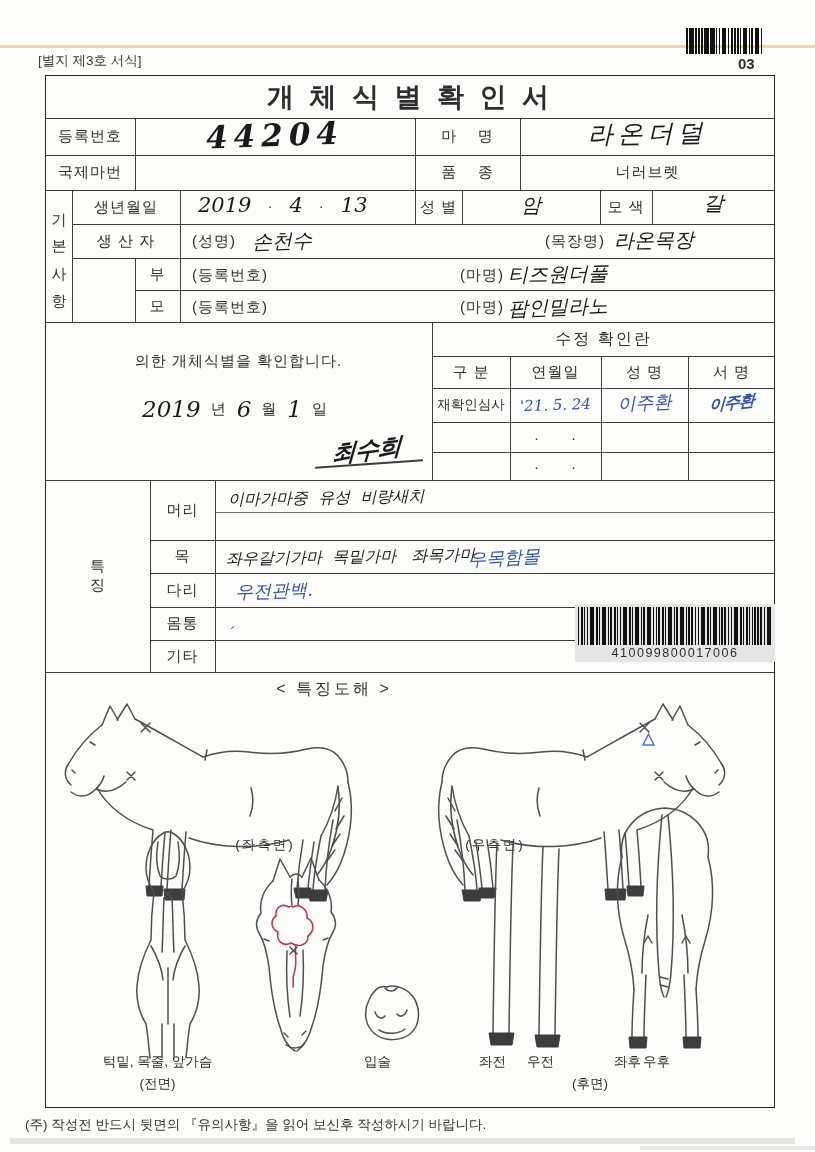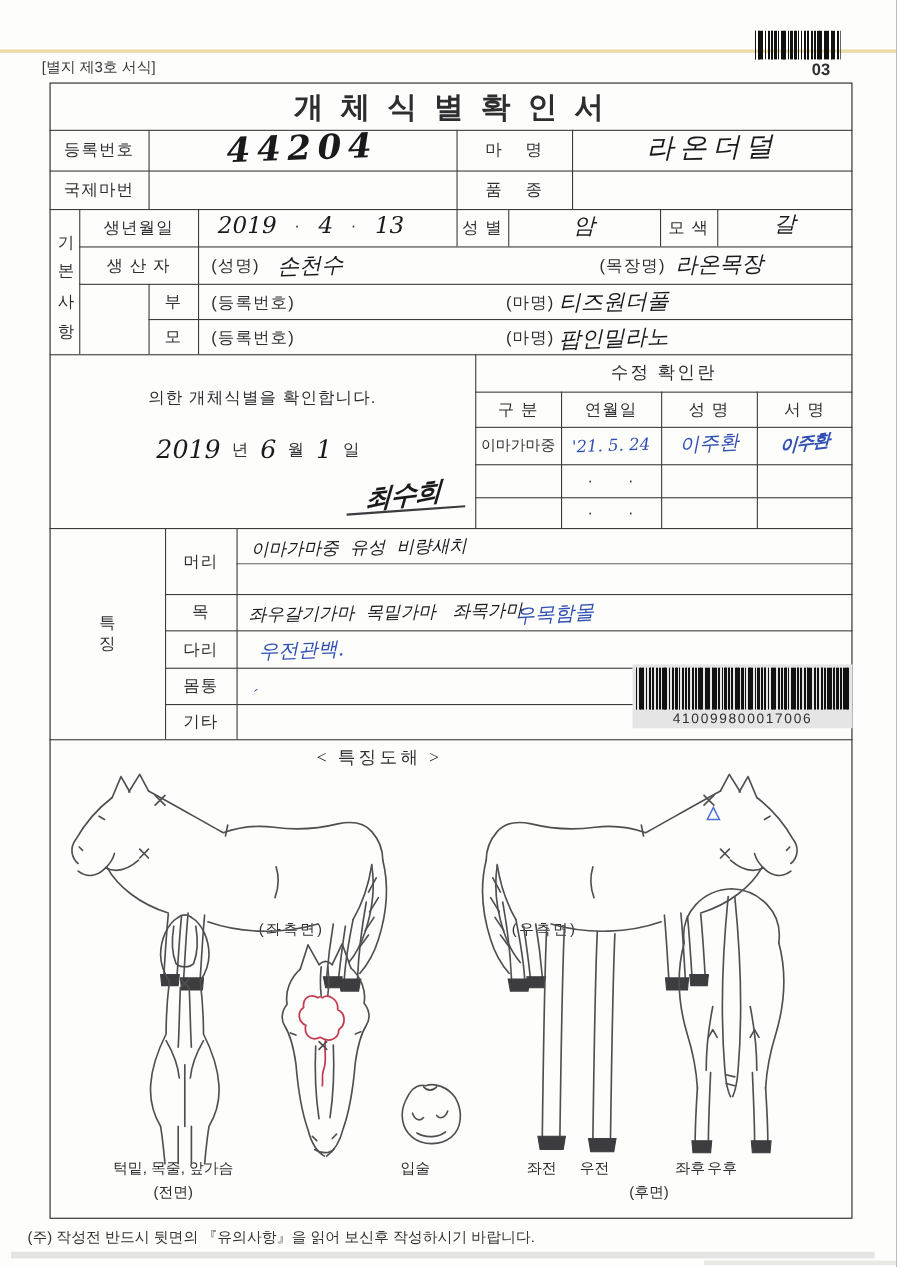--- a/index.html
+++ b/index.html
@@ -78,20 +78,21 @@
   <div class="ln" style="left:150px;top:480px;width:1px;height:192px;"></div>
   <div class="ln" style="left:215px;top:480px;width:1px;height:192px;"></div>
 
   <div class="cell lbl pre" style="left:45px;top:118px;width:90px;height:37px;">등록번호</div>
   <div class="cell hand" style="left:135px;top:116px;width:280px;height:37px;font-size:31px;font-weight:bold;letter-spacing:6px;transform:rotate(-2deg);">44204</div>
   <div class="cell lbl pre" style="left:415px;top:118px;width:105px;height:37px;">마    명</div>
   <div class="cell hand" style="left:520px;top:115px;width:255px;height:37px;font-size:25px;letter-spacing:5px;transform:rotate(-1deg);">라온더덜</div>
   <div class="cell lbl pre" style="left:45px;top:155px;width:90px;height:35px;">국제마번</div>
   <div class="cell" style="left:135px;top:155px;width:280px;height:35px;"></div>
   <div class="cell lbl pre" style="left:415px;top:155px;width:105px;height:35px;">품    종</div>
+  <div class="cell lbl" style="left:520px;top:155px;width:255px;height:35px;">너러브렛</div>
 
   <div class="cell lbl vert" style="left:45px;top:190px;width:27px;height:132px;">기본사항</div>
   <div class="cell lbl" style="left:72px;top:190px;width:108px;height:34px;">생년월일</div>
   <div class="cell" style="left:180px;top:188px;width:235px;height:34px;justify-content:flex-start;padding-left:18px;gap:16px;box-sizing:border-box;">
     <span class="hand" style="font-size:21px;">2019</span>
     <span class="lbl">·</span>
     <span class="hand" style="font-size:21px;">4</span>
     <span class="lbl">·</span>
     <span class="hand" style="font-size:21px;">13</span>
   </div>
@@ -126,21 +127,21 @@
   </div>
   <div class="txt hand sig" style="left:332px;top:434px;font-size:24px;">최수희</div>
   <div class="ln" style="left:315px;top:463px;width:108px;height:1.5px;transform:rotate(-4deg);"></div>
 
   <div class="cell lbl" style="left:432px;top:322px;width:343px;height:34px;font-size:16px;letter-spacing:2px;">수정 확인란</div>
   <div class="cell lbl pre" style="left:432px;top:356px;width:78px;height:32px;">구 분</div>
   <div class="cell lbl" style="left:510px;top:356px;width:91px;height:32px;">연월일</div>
   <div class="cell lbl pre" style="left:601px;top:356px;width:87px;height:32px;">성 명</div>
   <div class="cell lbl pre" style="left:688px;top:356px;width:87px;height:32px;">서 명</div>
 
-  <div class="cell" style="left:432px;top:388px;width:78px;height:34px;font-size:13.5px;">이마가마중</div>
+  <div class="cell" style="left:432px;top:388px;width:78px;height:34px;font-size:13.5px;">재확인심사</div>
   <div class="cell hand hb" style="left:510px;top:388px;width:91px;height:34px;font-size:15px;transform:rotate(-2deg);">'21. 5. 24</div>
   <div class="cell hand hb" style="left:601px;top:386px;width:87px;height:34px;font-size:18px;transform:rotate(-3deg);">이주환</div>
   <div class="cell hand hb sig" style="left:688px;top:386px;width:87px;height:34px;font-size:16px;">이주환</div>
   <div class="cell lbl pre" style="left:510px;top:422px;width:91px;height:30px;">·      ·</div>
   <div class="cell lbl pre" style="left:510px;top:452px;width:91px;height:28px;">·      ·</div>
 
   <div class="cell lbl" style="left:45px;top:480px;width:105px;height:192px;letter-spacing:34px;padding-left:34px;box-sizing:border-box;">특징</div>
   <div class="cell lbl" style="left:150px;top:480px;width:65px;height:60px;">머리</div>
   <div class="cell lbl" style="left:150px;top:540px;width:65px;height:33px;">목</div>
   <div class="cell lbl" style="left:150px;top:573px;width:65px;height:34px;">다리</div>
@@ -151,21 +152,21 @@
   <div class="txt hand pre" style="left:226px;top:547px;font-size:16px;transform:rotate(-1deg);">좌우갈기가마  목밑가마   좌목가마</div>
   <div class="txt hand hb" style="left:468px;top:546px;font-size:18px;transform:rotate(-3deg);">우목함몰</div>
   <div class="txt hand hb" style="left:235px;top:579px;font-size:18px;transform:rotate(-2deg);">우전관백.</div>
   <div class="txt hand hb" style="left:230px;top:610px;font-size:16px;">ˏ</div>
 
   <div style="position:absolute;left:575px;top:604px;width:200px;height:58px;background:#e5e5e5;">
     <div class="bc" style="position:absolute;left:3px;top:3px;width:194px;height:38px;"></div>
     <div class="cell" style="left:0;top:42px;width:200px;height:14px;font-size:12.5px;letter-spacing:1.5px;">410099800017006</div>
   </div>
 
-  <div class="cell lbl" style="left:45px;top:678px;width:600px;height:22px;font-size:16px;letter-spacing:3px;font-family:Liberation Serif, serif;">&lt; 특징도해 &gt;</div>
+  <div class="cell lbl" style="left:34px;top:678px;width:600px;height:22px;font-size:16px;letter-spacing:3px;">&lt; 특징도해 &gt;</div>
   <div class="cell sm" style="left:225px;top:835px;width:80px;height:20px;letter-spacing:2px;">(좌측면)</div>
   <div class="cell sm" style="left:455px;top:835px;width:80px;height:20px;letter-spacing:2px;">(우측면)</div>
   <div class="cell sm" style="left:85px;top:1052px;width:145px;height:20px;">턱밑, 목줄, 앞가슴</div>
   <div class="cell sm" style="left:85px;top:1074px;width:145px;height:20px;">(전면)</div>
   <div class="cell sm" style="left:350px;top:1052px;width:55px;height:20px;">입술</div>
   <div class="cell sm" style="left:470px;top:1052px;width:45px;height:20px;">좌전</div>
   <div class="cell sm" style="left:518px;top:1052px;width:45px;height:20px;">우전</div>
   <div class="cell sm" style="left:605px;top:1052px;width:45px;height:20px;">좌후</div>
   <div class="cell sm" style="left:634px;top:1052px;width:45px;height:20px;">우후</div>
   <div class="cell sm" style="left:545px;top:1074px;width:90px;height:20px;">(후면)</div>

